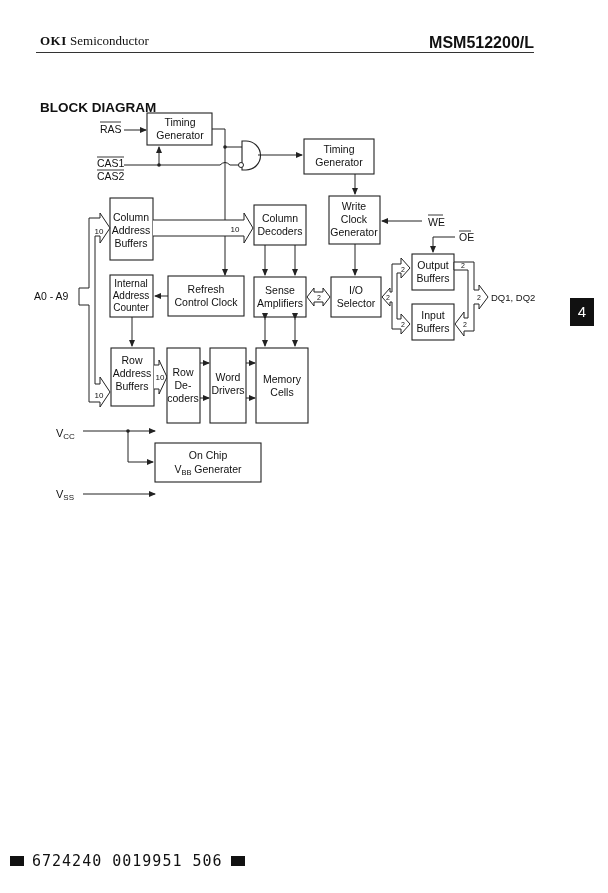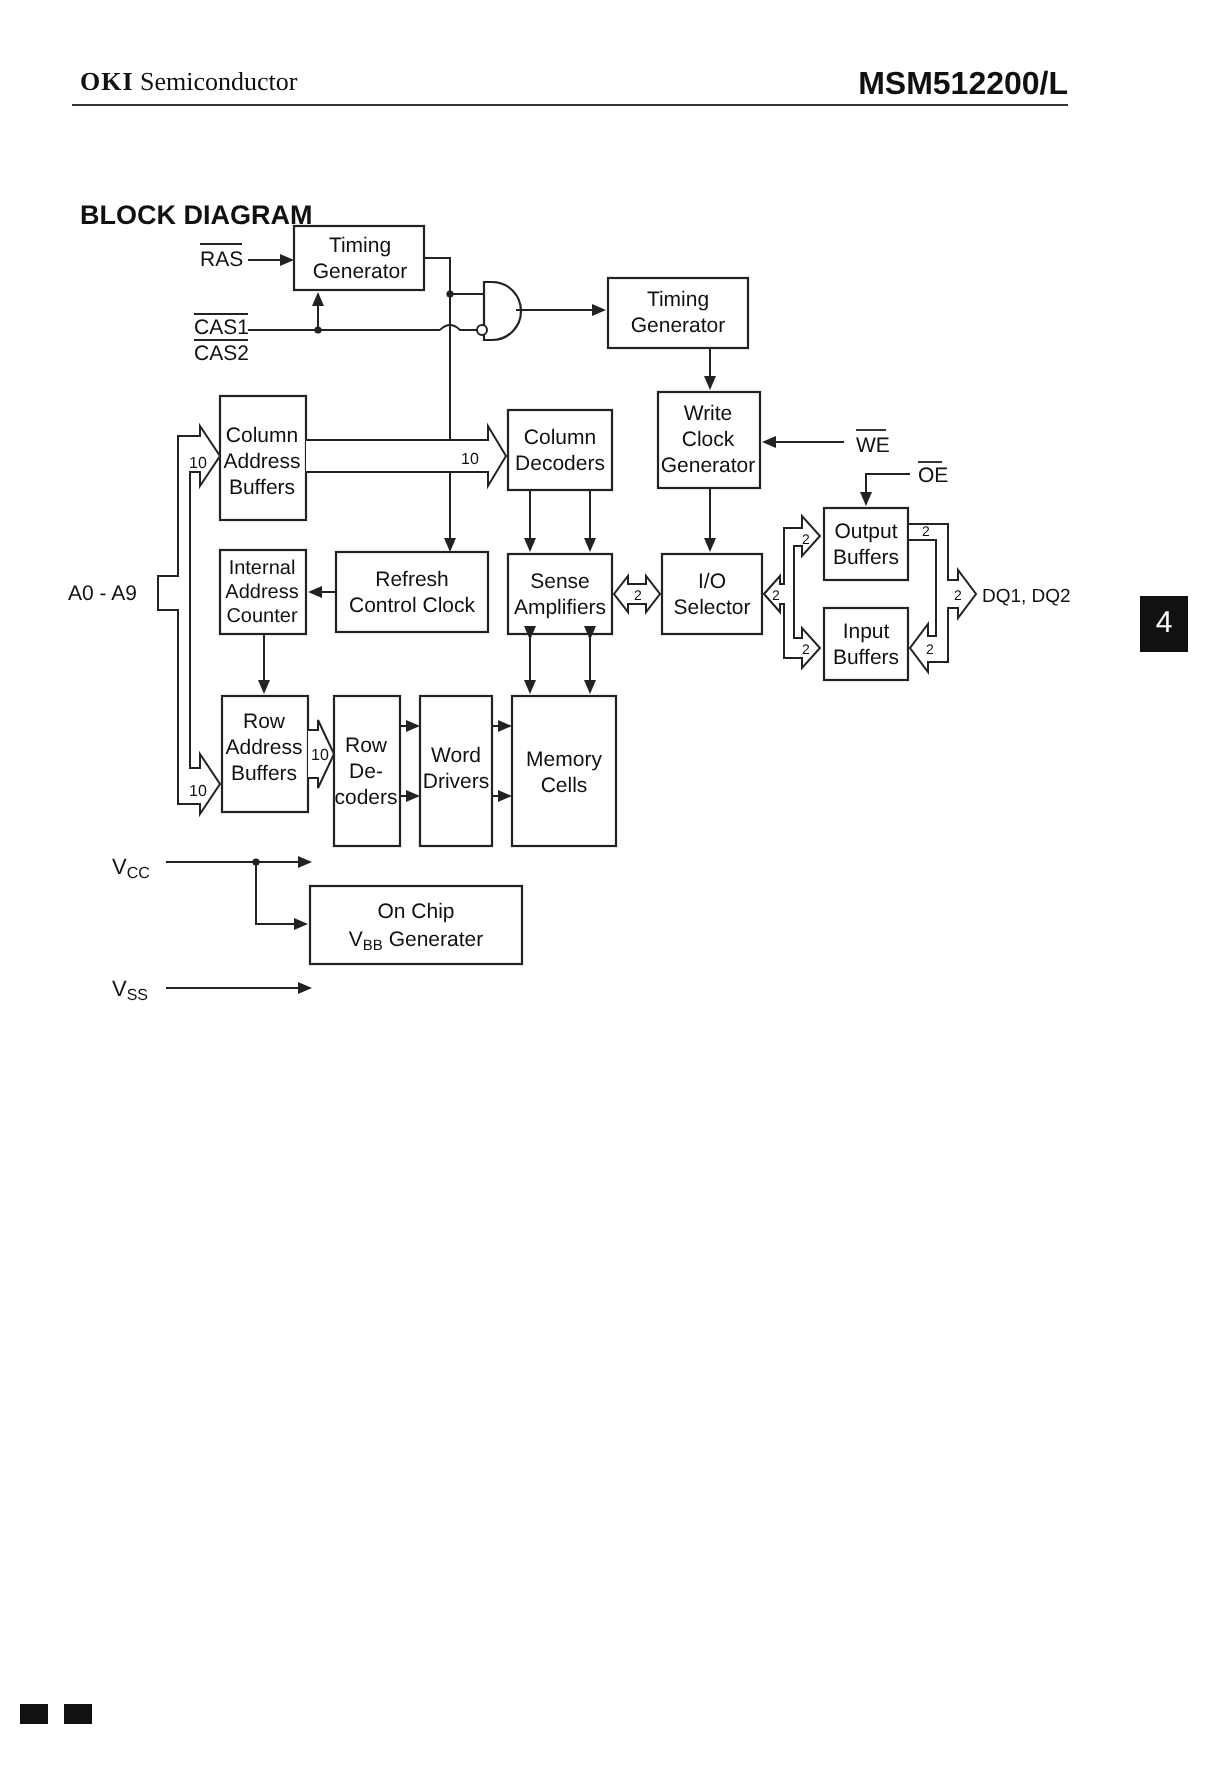--- a/index.html
+++ b/index.html
@@ -178,15 +178,16 @@
   <text x="208" y="473" font-size="10.5" text-anchor="middle"><tspan>V</tspan><tspan font-size="7.5" dy="2">BB</tspan><tspan dy="-2"> Generater</tspan></text>
 
   <text x="56" y="498" font-size="11"><tspan>V</tspan><tspan font-size="8" dy="2">SS</tspan></text>
   <line class="wire" x1="83" y1="494" x2="155" y2="494" marker-end="url(#arr)"></line>
 </svg>
 
 <div class="tab">4</div>
 
 <div class="footer-code">
   <span class="sq"></span>
+  <span>6724240 0019951 506</span>
   <span class="sq"></span>
 </div>
 <div class="page-num">131</div>
 
 </body></html>

